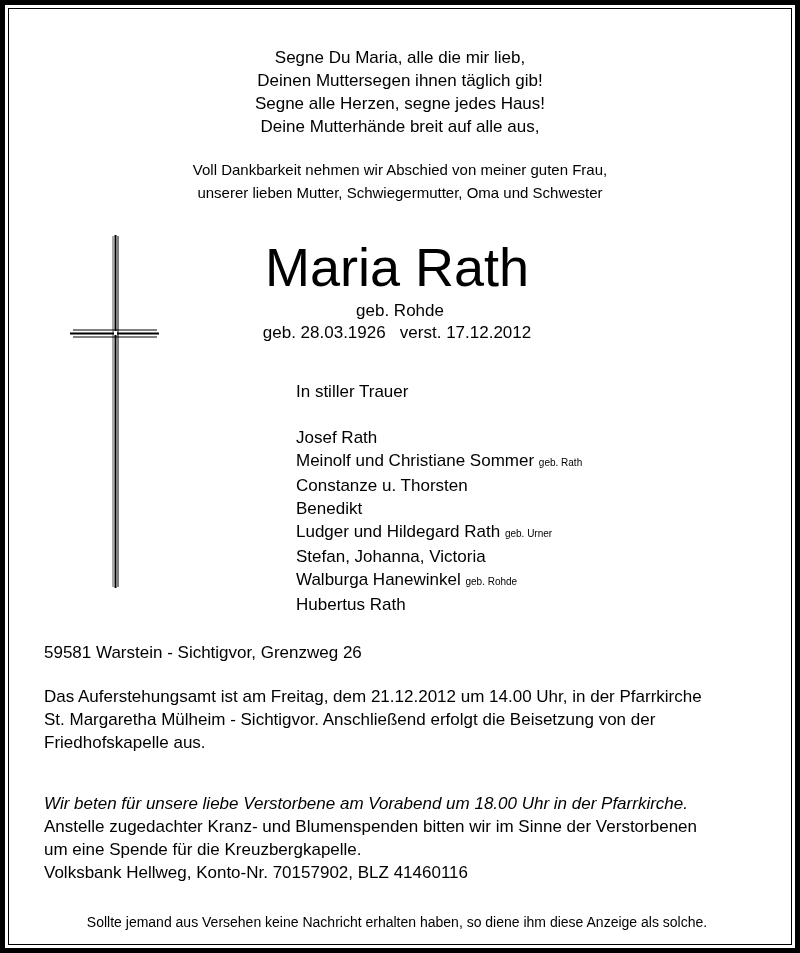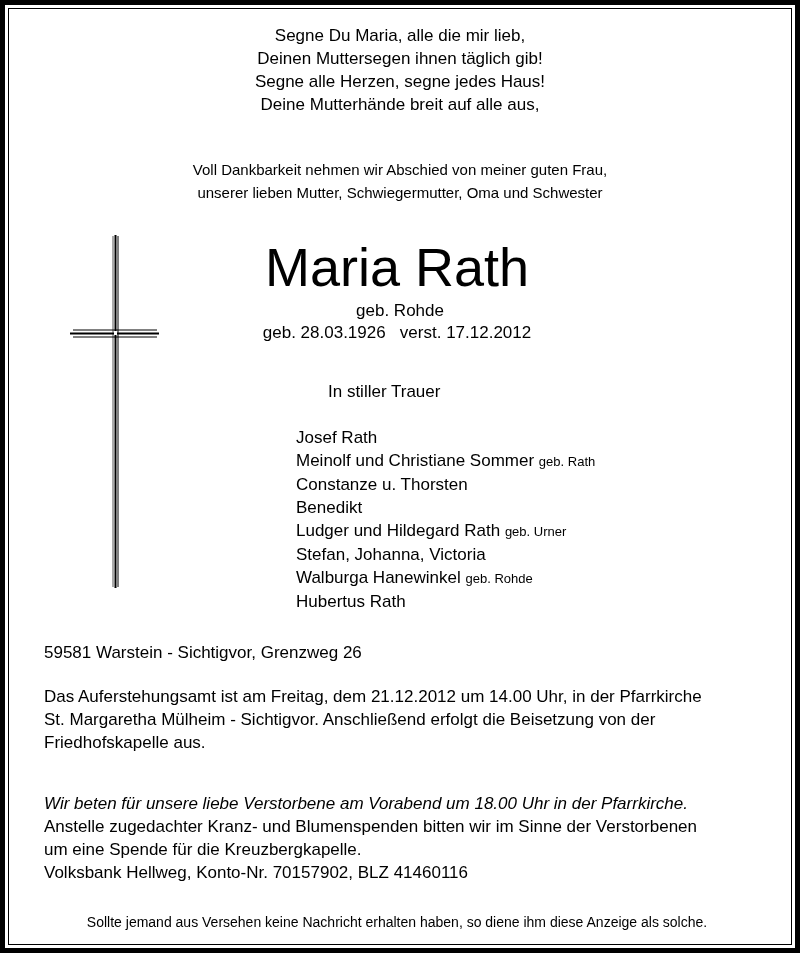--- a/index.html
+++ b/index.html
@@ -1,27 +1,27 @@
 <!DOCTYPE html>
 <html><head>
 <meta charset="utf-8">
 <style>
   html, body { margin:0; padding:0; background:#fff; }
   body { width:800px; height:953px; position:relative; overflow:hidden; font-family:"Liberation Sans", sans-serif; color:#000; }
   .frame-outer { position:absolute; left:0; top:0; width:800px; height:953px; box-sizing:border-box; border:5px solid #000; }
   .frame-inner { position:absolute; left:8px; top:8px; width:784px; height:937px; box-sizing:border-box; border:1px solid #000; }
   .center { position:absolute; left:0; width:800px; text-align:center; }
-  .verse { top:24px; font-size:17px; line-height:23px; }
+  .verse { top:46px; font-size:17px; line-height:23px; }
   .intro { top:158px; font-size:15px; line-height:23px; }
   .name { top:236px; font-size:54px; line-height:62px; left:-3px; }
   .nee { top:300px; font-size:17px; line-height:22px; }
   .dates { top:322px; font-size:17px; line-height:22px; left:-3px; white-space:pre; }
   .mourners { position:absolute; left:296px; top:380px; font-size:17px; line-height:23px; }
-  .mourners .head { margin-bottom:23px;margin-left:32px; }
-  .small { font-size:13px; }
+  .mourners .head { margin-bottom:23px; }
+  .small { font-size:10px; }
   .body-text { position:absolute; left:44px; width:720px; font-size:17px; line-height:23px; }
   .address { top:641px; }
   .service { top:685px; }
   .prayer { top:792px;font-style:italic; }
   .donation { top:815px; }
   .footer { top:913px; font-size:14px; line-height:18px; left:-3px; }
   .cross { position:absolute; left:0; top:0; }
 </style>
 </head>
 <body>

